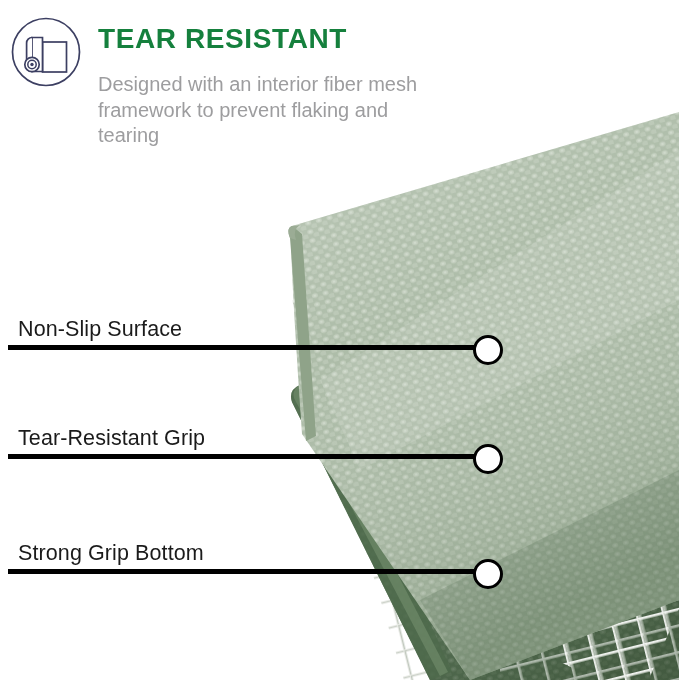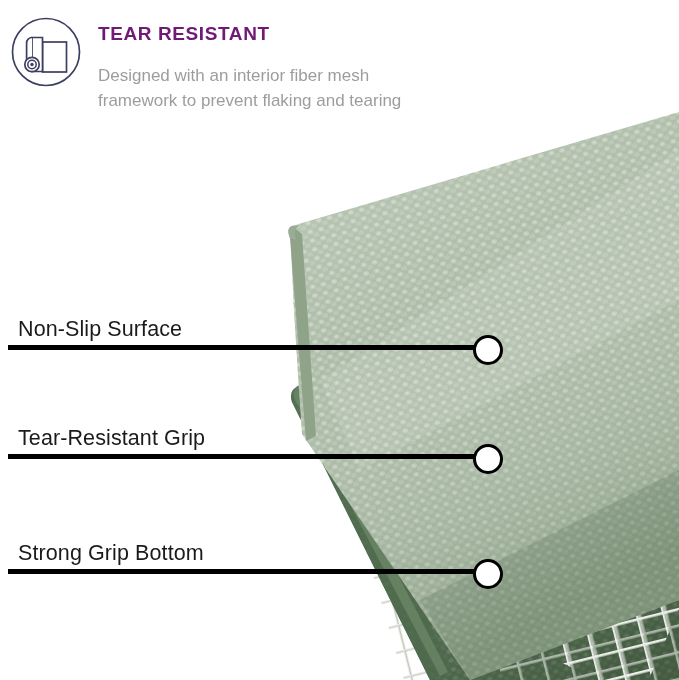--- a/index.html
+++ b/index.html
@@ -25,31 +25,31 @@
   }
   #feature-icon-wrap {
     position: absolute;
     left: 10px; top: 16px;
     width: 72px; height: 72px;
   }
   #feature-icon-wrap svg { display: block; }
 
   #header-text { position: absolute; left: 98px; top: 24px; width: 360px; }
   #feature-title {
-    font-size: 19px;
+    font-size: 28px;
     font-weight: bold;
     letter-spacing: 0.6px;
-    color: #701a75;
+    color: #15803d;
     line-height: 1.05;
     margin: 0;
     white-space: nowrap;
   }
   #feature-subtitle {
     margin: 19px 8px 0 0;
-    font-size: 17px;
+    font-size: 20px;
     line-height: 25.5px;
     color: #9d9d9f;
     font-weight: 400;
     max-width: 340px;
   }
 
   
   #product-art {
     position: absolute;
     left: 0; top: 0;

